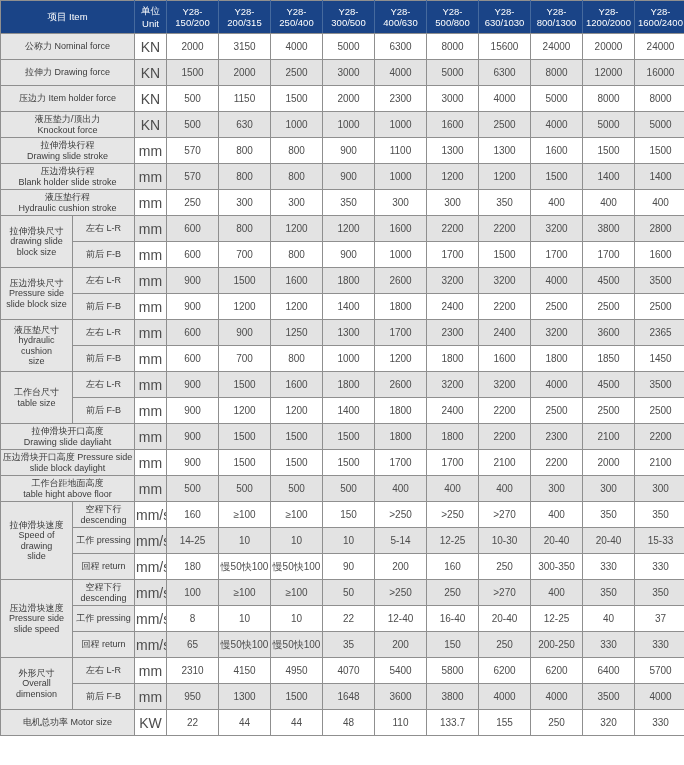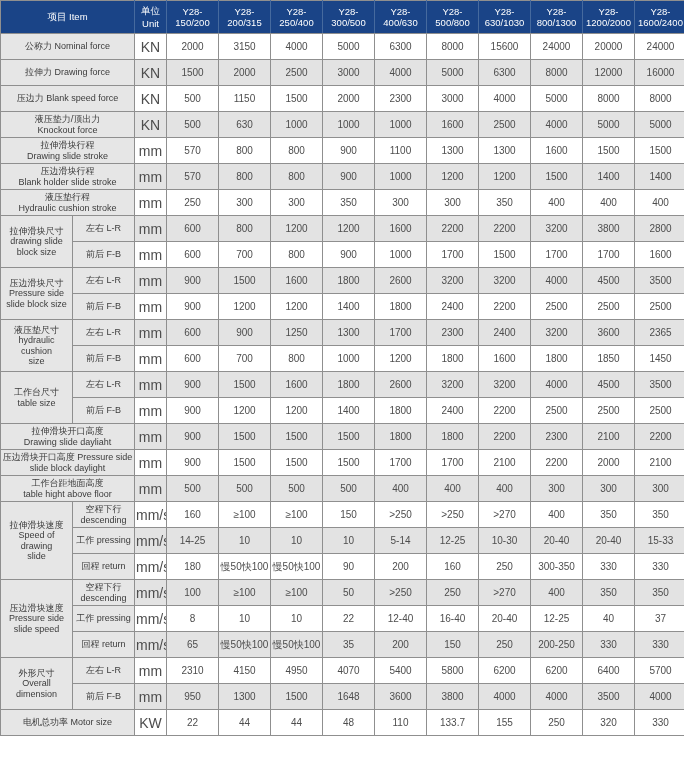--- a/index.html
+++ b/index.html
@@ -122,21 +122,21 @@
           <td class="value-cell">2500</td>
           <td class="value-cell">3000</td>
           <td class="value-cell">4000</td>
           <td class="value-cell">5000</td>
           <td class="value-cell">6300</td>
           <td class="value-cell">8000</td>
           <td class="value-cell">12000</td>
           <td class="value-cell">16000</td>
         </tr>
         <tr class="white">
-          <td class="label-cell" colspan="2">压边力 Blank speed force</td>
+          <td class="label-cell" colspan="2">压边力 Item holder force</td>
           <td class="unit-cell">KN</td>
           <td class="value-cell">500</td>
           <td class="value-cell">1150</td>
           <td class="value-cell">1500</td>
           <td class="value-cell">2000</td>
           <td class="value-cell">2300</td>
           <td class="value-cell">3000</td>
           <td class="value-cell">4000</td>
           <td class="value-cell">5000</td>
           <td class="value-cell">8000</td>

